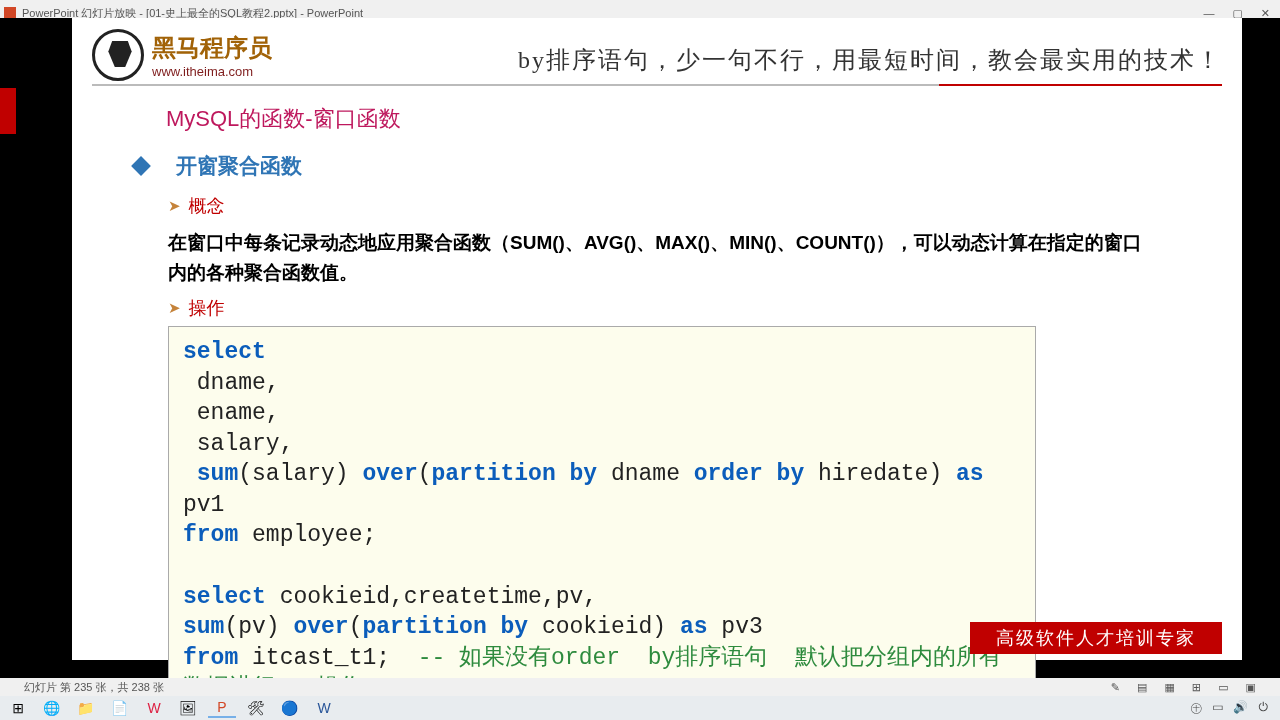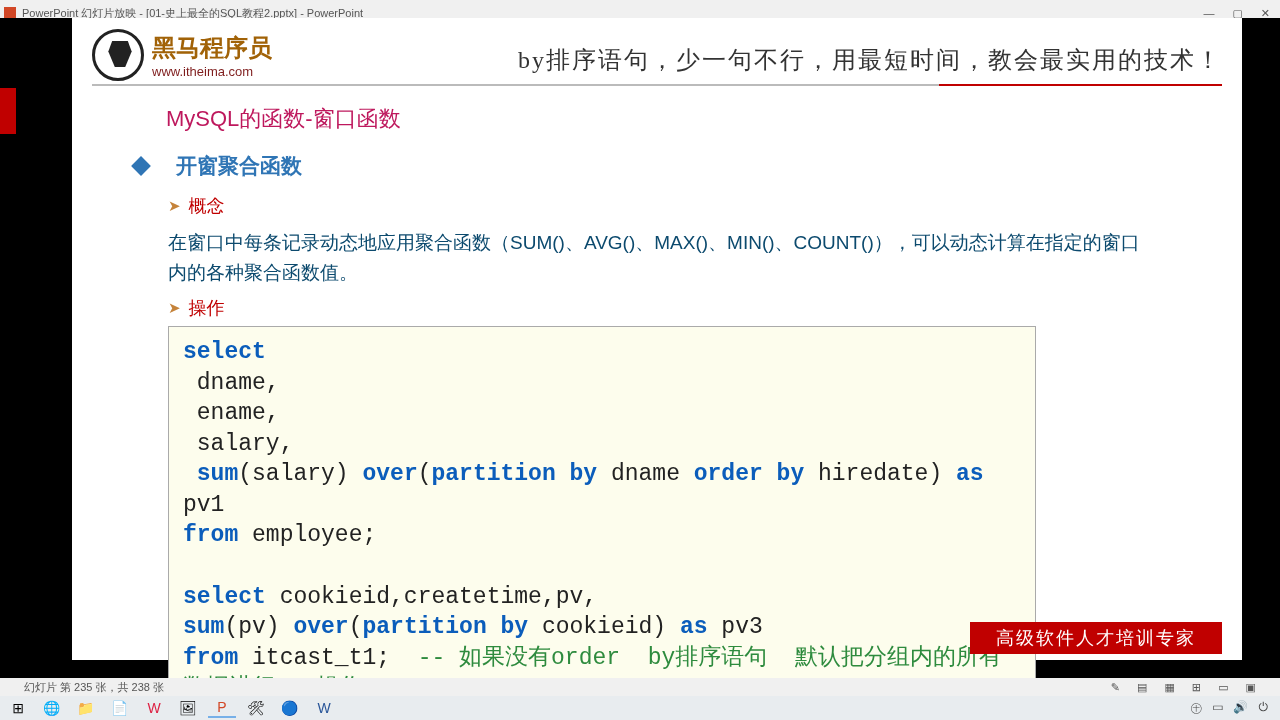--- a/index.html
+++ b/index.html
@@ -127,22 +127,23 @@
 .ah2 { top: 278px; }
 .arrow-icon {
   color: #c5833a;
   font-size: 15px;
 }
 
 .body-text {
   position: absolute;
   top: 210px; left: 96px; right: 100px;
   font-size: 19px;
-  color: #0c4a6e;
+  color: #000000;
   line-height: 1.6;
+  font-weight: bold;
 }
 
 .code-box {
   position: absolute;
   top: 308px; left: 96px; right: 206px;
   background: #fdfded;
   border: 1px solid #aaa;
   padding: 10px 14px;
   font-family: Consolas, "Courier New", monospace;
   font-size: 23px;

